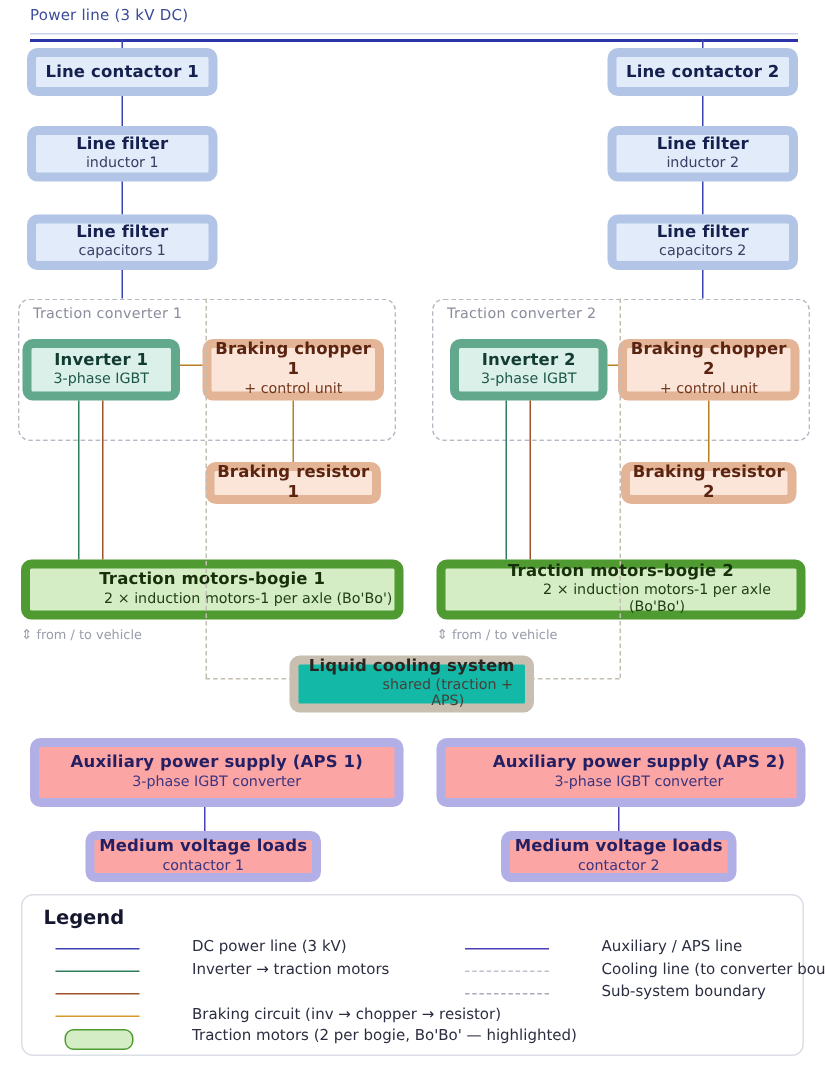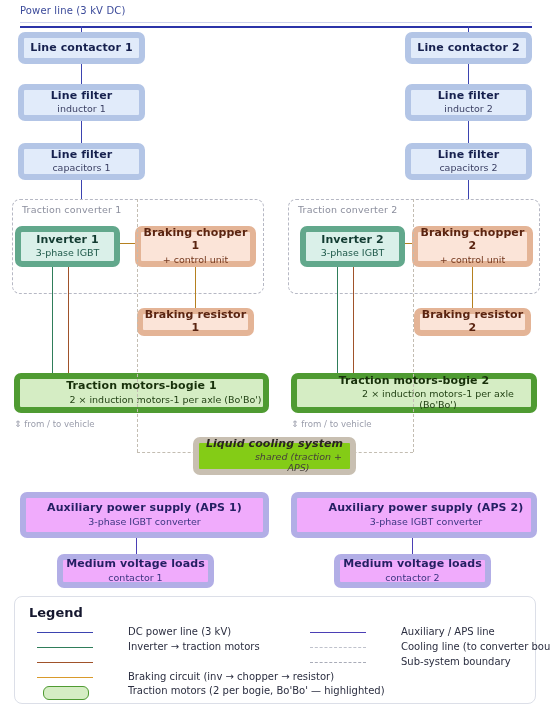--- a/index.html
+++ b/index.html
@@ -22,23 +22,23 @@
   .node .t2{font-size:9.5px;font-weight:normal;margin-top:2px;color:#3a3f63;}
 
   
   .n-blue   {background:#e1ebfa;border-color:#b3c5e6;color:#16204e;}
   .n-teal   {background:#daf0e9;border-color:#62a88c;color:#123b31;}
   .n-teal .t2{color:#1d5748;}
   .n-peach  {background:#fbe4d8;border-color:#e4b496;color:#5a2411;}
   .n-peach .t2{color:#74381e;}
   .n-green  {background:#d5edc4;border-color:#4f9b32;color:#17300a;}
   .n-green .t2{color:#1d3d10;margin-left:48px;}
-  .n-lav    {background:#f0abfc;border-color:#b2aee6;color:#241f63;}
+  .n-lav    {background:#fca5a5;border-color:#b2aee6;color:#241f63;}
   .n-lav .t2{color:#3b3580;}
-  .n-beige  {background:#84cc16;border-color:#c8bfb1;color:#2a2520;font-style:italic;}
+  .n-beige  {background:#14b8a6;border-color:#c8bfb1;color:#2a2520;}
   .n-beige .t2{color:#46403a;margin-left:48px;}
 
   
   .ln{position:absolute;}
   .v{width:0;border-left-width:1.6px;border-left-style:solid;}
   .h{height:0;border-top-width:1.6px;border-top-style:solid;}
   .c-dc    {border-color:#3b43b0;}
   .c-inv   {border-color:#2f7d5a;}
   .c-ret   {border-color:#a0522a;}
   .c-brake {border-color:#b5801f;}

